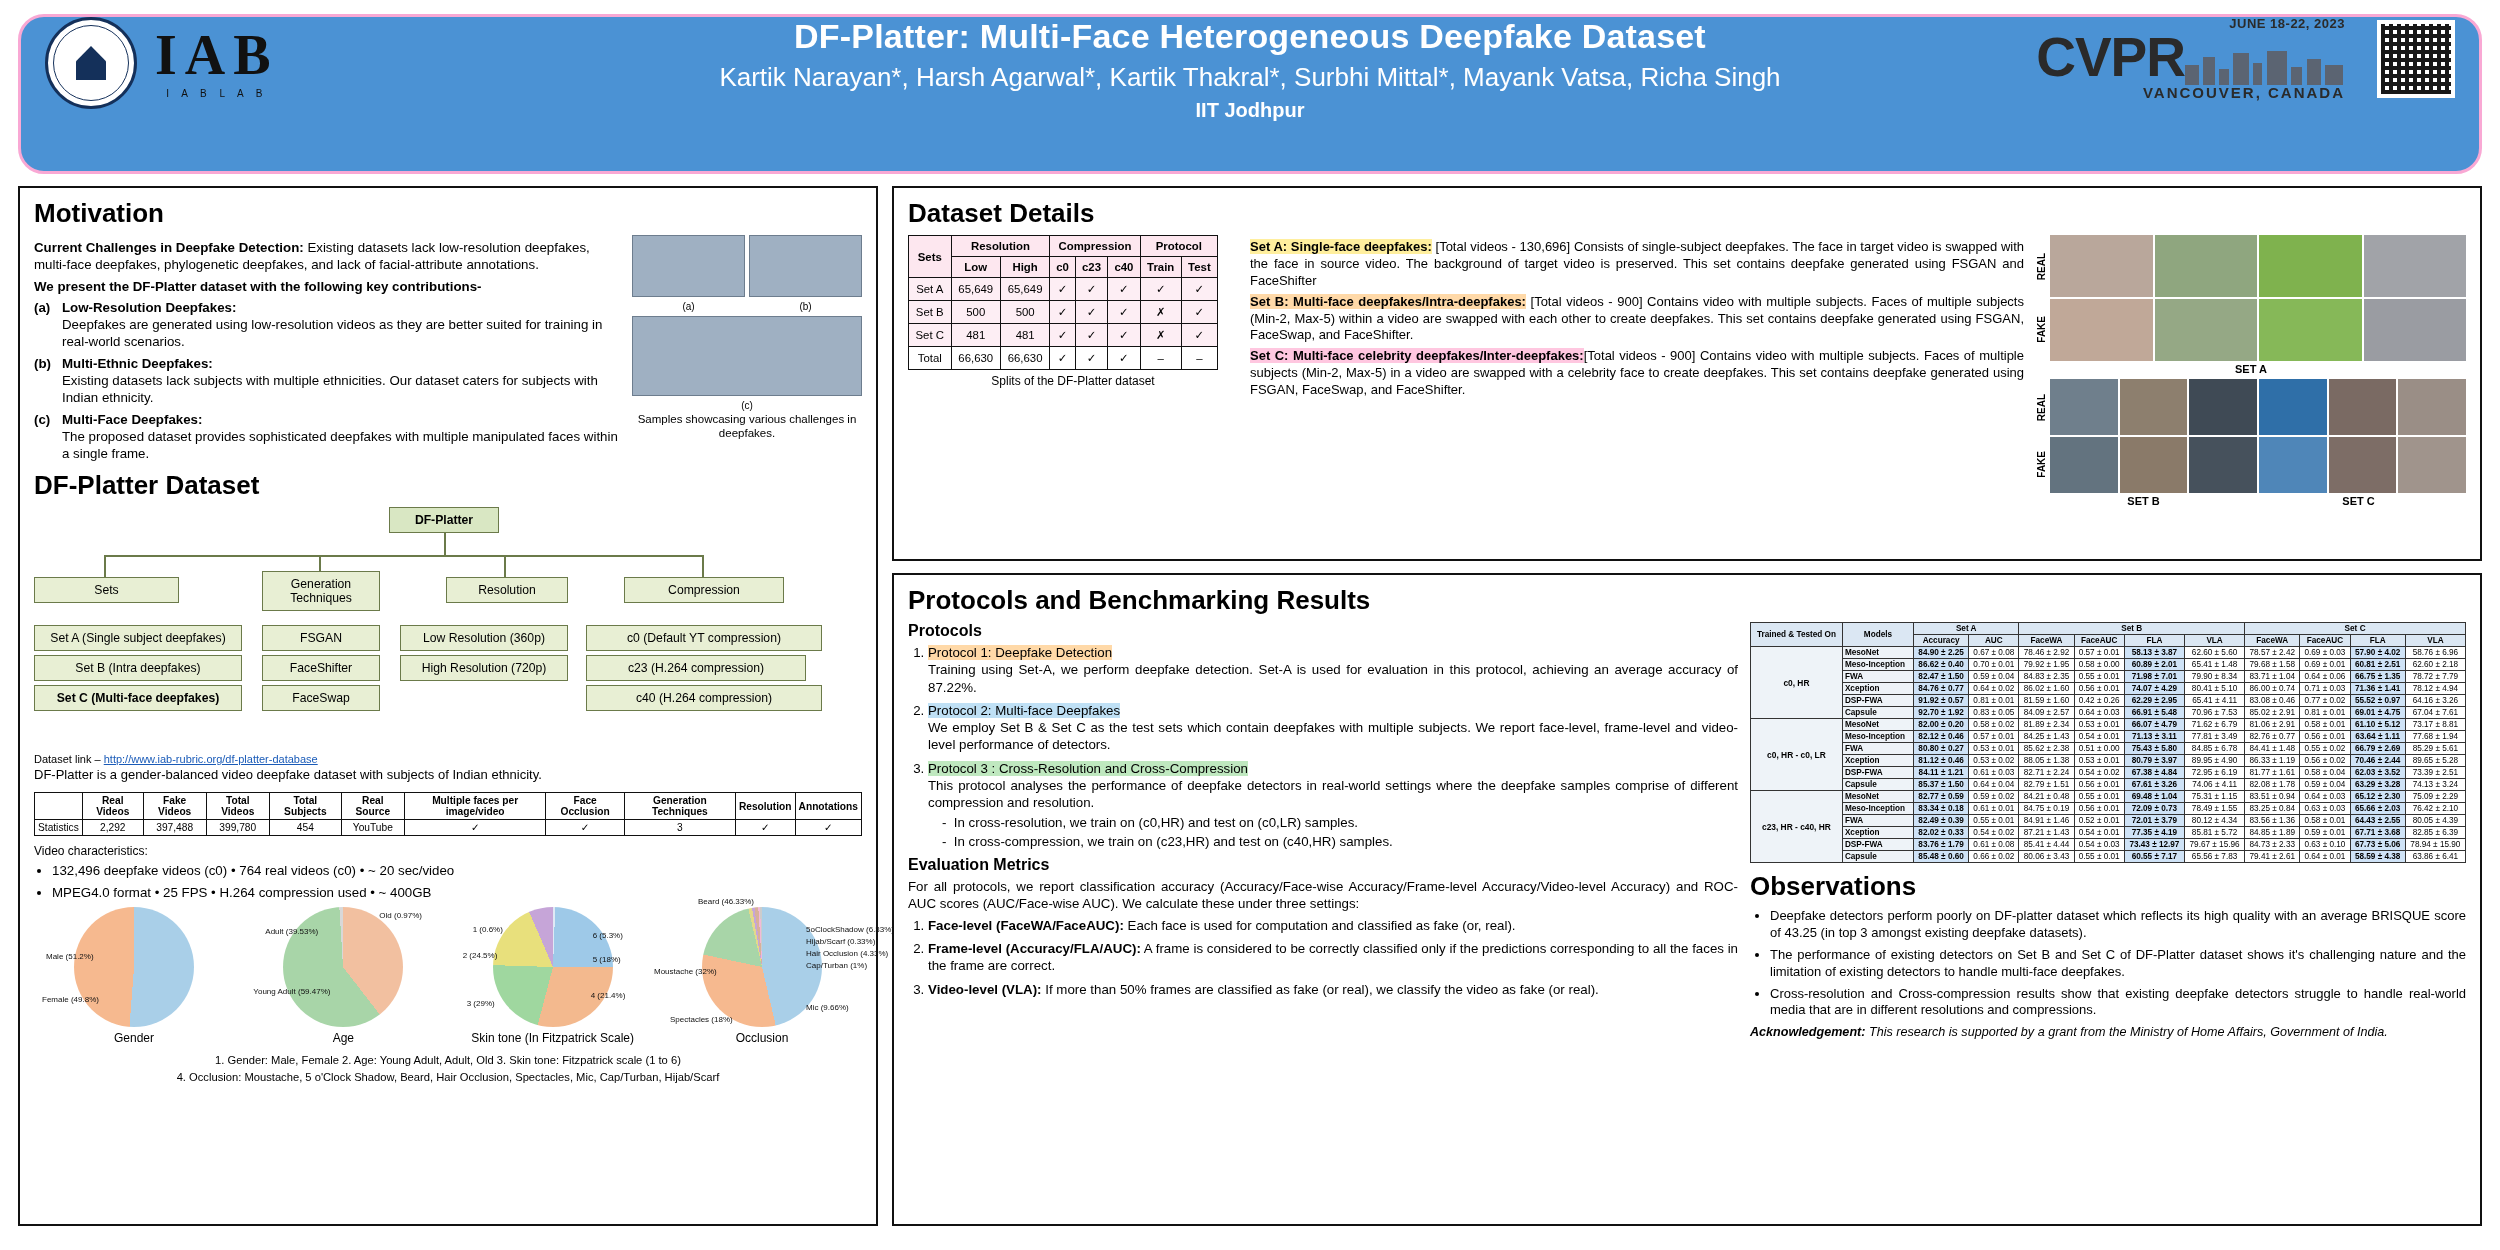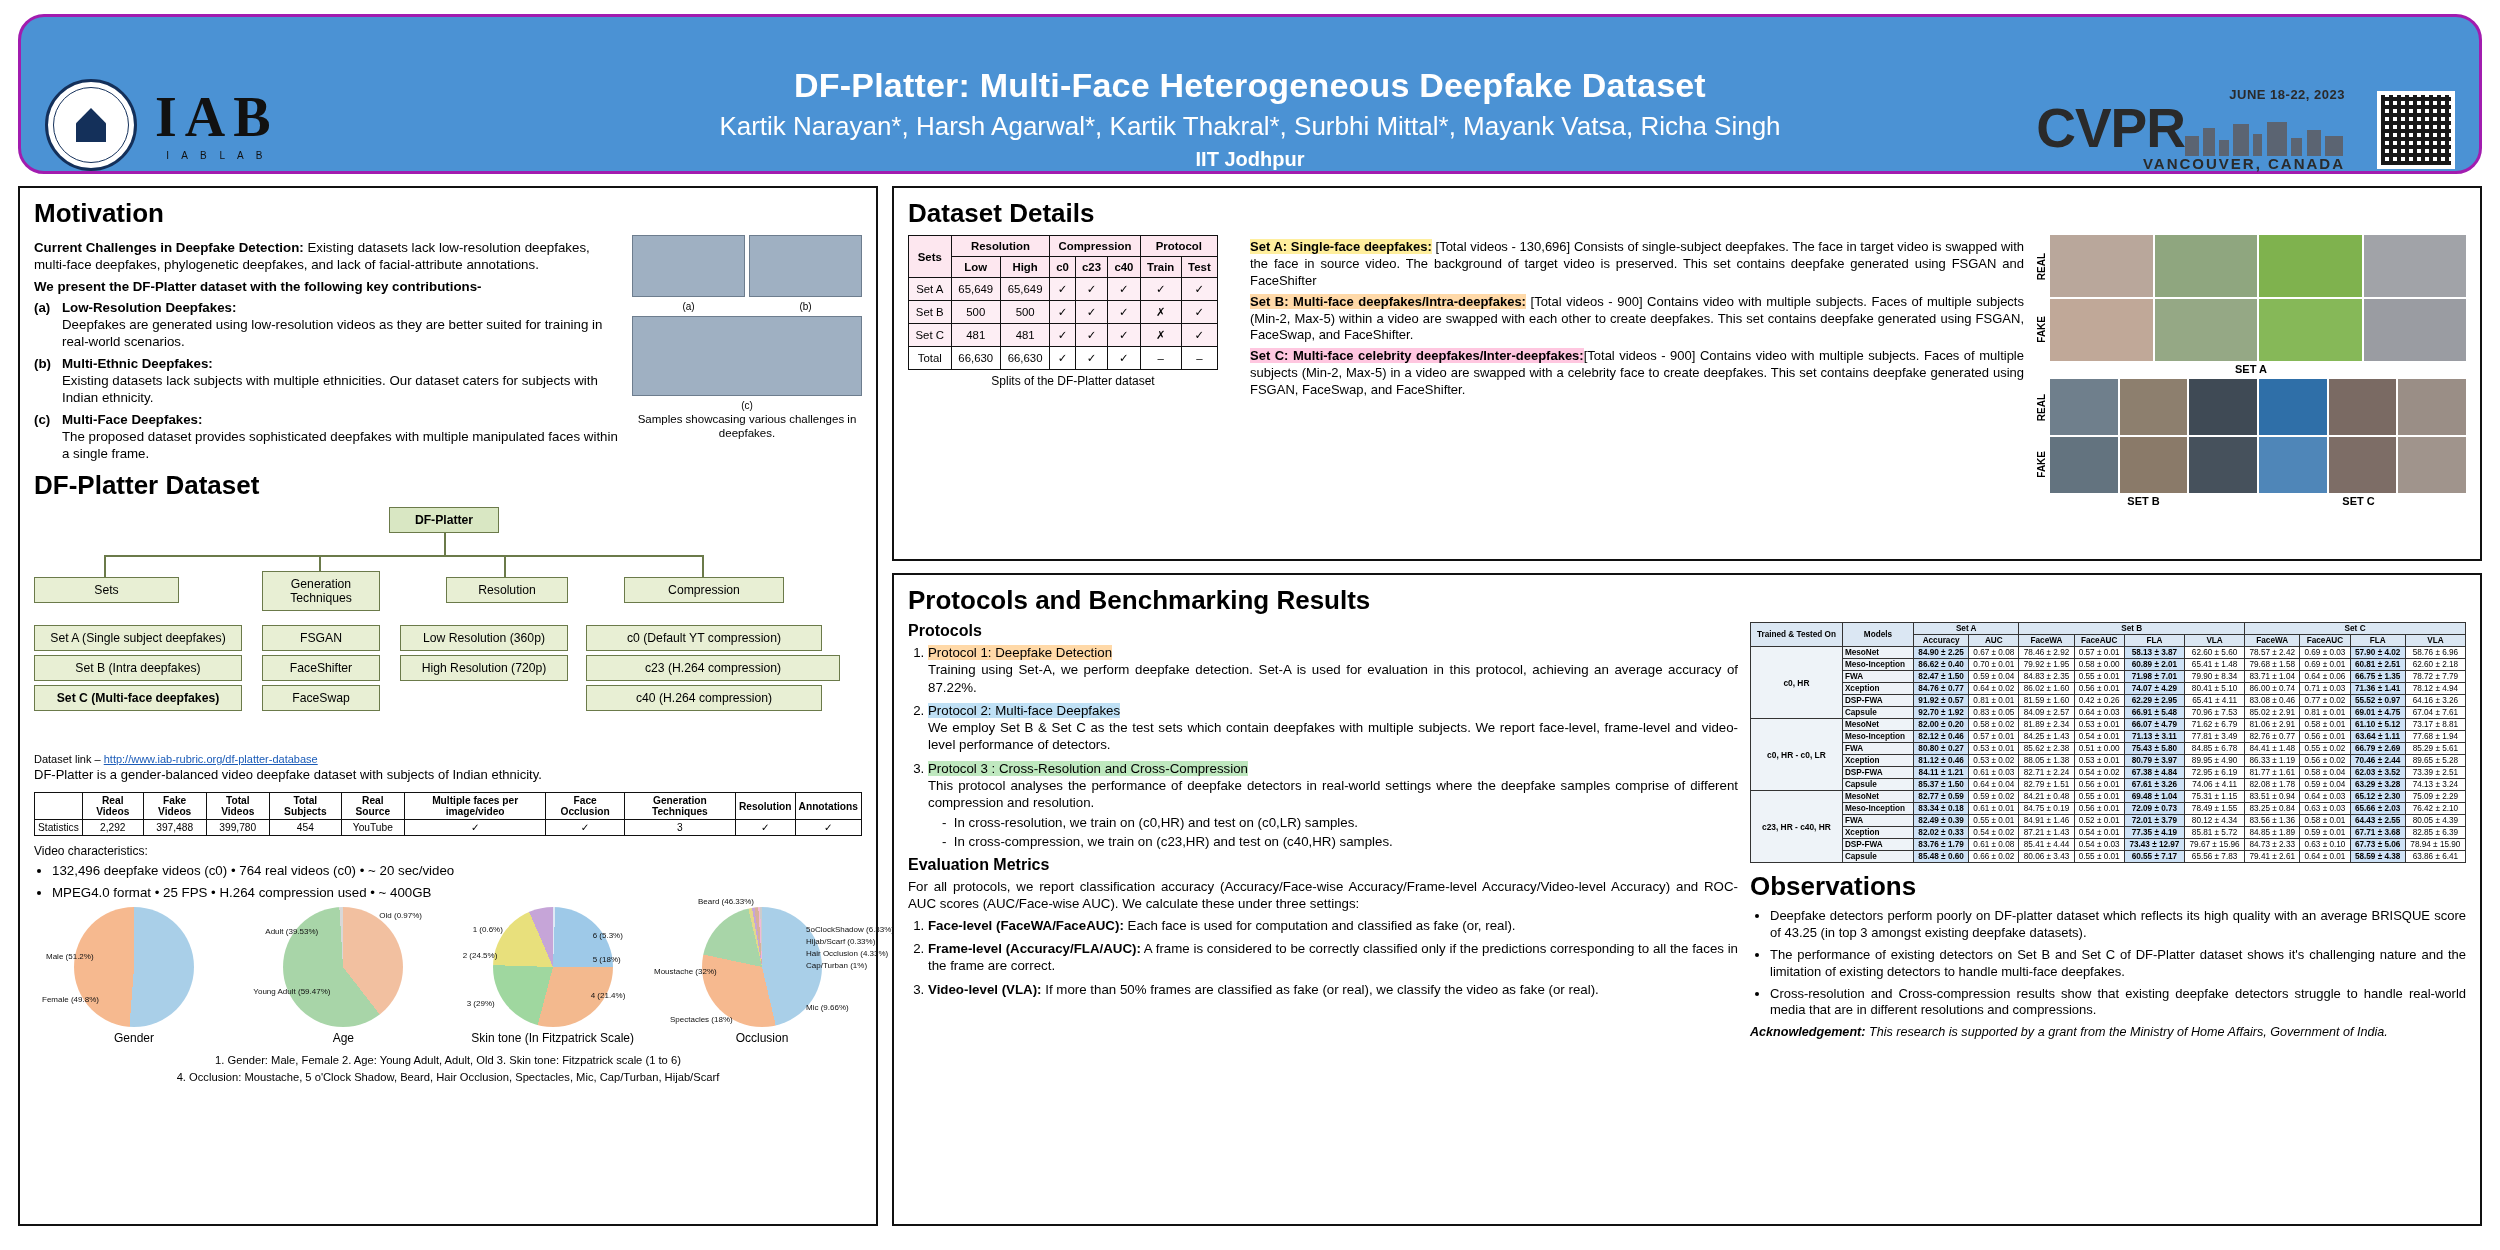--- a/index.html
+++ b/index.html
@@ -10,23 +10,23 @@
     font-family: "Liberation Sans", sans-serif;
     color: #000;
     overflow: hidden;
   }
   .poster { position: relative; width:2500px; height:1250px; padding: 14px 18px; }
 
   
   .header {
     height: 160px;
     background: #4b92d4;
-    border: 3px solid #a21caf;
+    border: 3px solid #f9a8d4;
     border-radius: 26px;
-    display: flex; align-items: flex-end;
+    display: flex; align-items: flex-start;
     padding: 0 24px;
     position: relative;
   }
   .hdr-left { display:flex; align-items:center; gap:18px; width: 430px; }
   .iab-seal {
     width: 92px; height: 92px; border-radius: 50%;
     background: #ffffff; border: 3px solid #14305a;
     display:flex; align-items:center; justify-content:center;
     font-size: 7px; color:#14305a; text-align:center; line-height:1.1;
     position: relative; overflow:hidden;
@@ -278,21 +278,21 @@
           <div class="node" style="left:0px; top:178px; width:208px;font-weight:bold;">Set C (Multi-face deepfakes)</div>
 
           <div class="node" style="left:228px; top:118px; width:118px;">FSGAN</div>
           <div class="node" style="left:228px; top:148px; width:118px;">FaceShifter</div>
           <div class="node" style="left:228px; top:178px; width:118px;">FaceSwap</div>
 
           <div class="node" style="left:366px; top:118px; width:168px;">Low Resolution (360p)</div>
           <div class="node" style="left:366px; top:148px; width:168px;">High Resolution (720p)</div>
 
           <div class="node" style="left:552px; top:118px; width:236px;">c0 (Default YT compression)</div>
-          <div class="node" style="left:552px; top:148px; width:254px;">c23 (H.264 compression)</div>
+          <div class="node" style="left:552px; top:148px; width:220px;">c23 (H.264 compression)</div>
           <div class="node" style="left:552px; top:178px; width:236px;">c40 (H.264 compression)</div>
         </div>
 
         <div class="link-line">
           <span>Dataset link –</span>
           <a href="#">http://www.iab-rubric.org/df-platter-database</a>
         </div>
         <p style="font-size:13px;margin-top:2px;">DF-Platter is a gender-balanced video deepfake dataset with subjects of Indian ethnicity.</p>
 
         <table class="gt stat-tbl">

